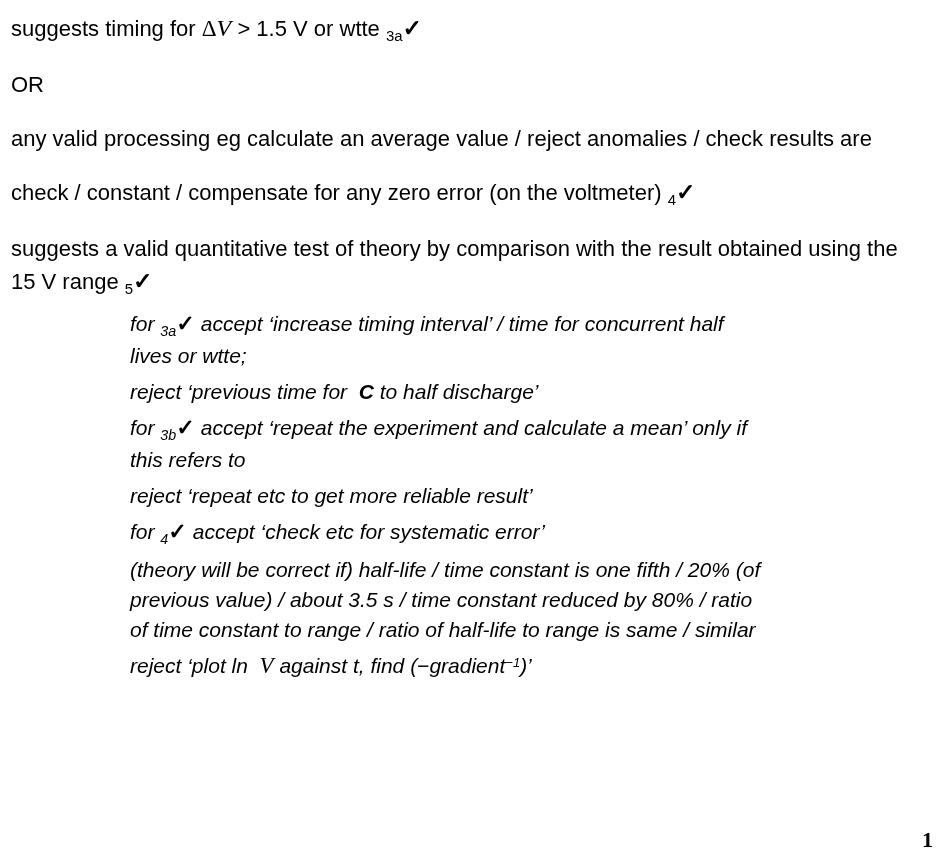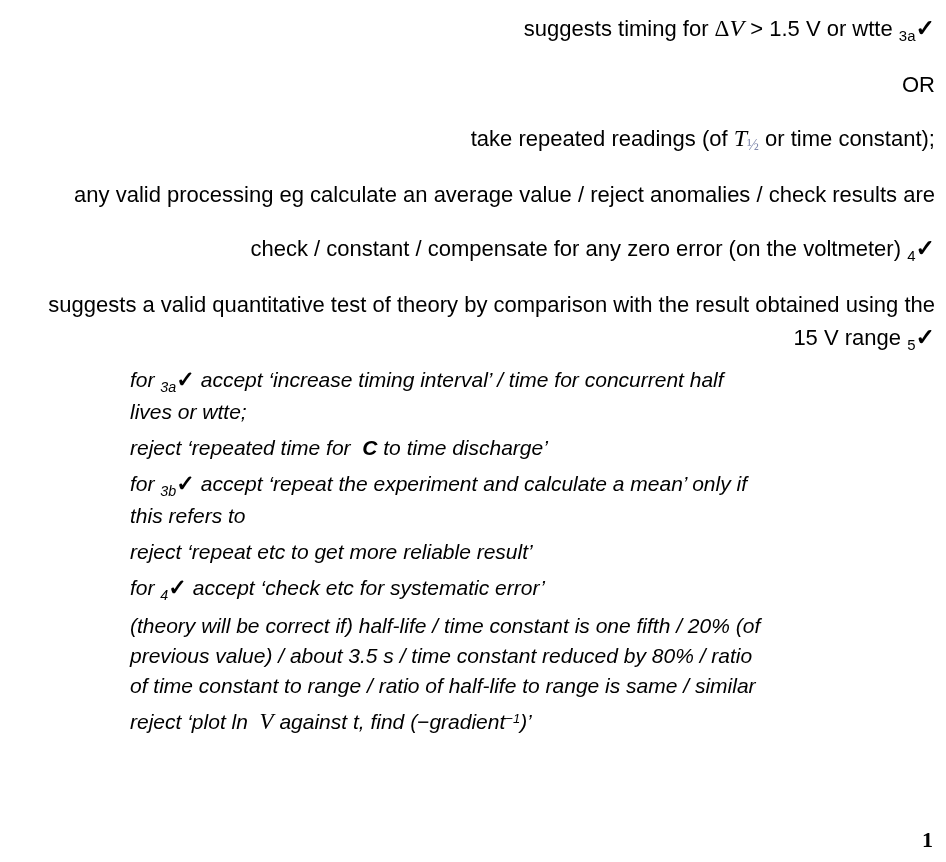--- a/index.html
+++ b/index.html
@@ -11,21 +11,21 @@
     color: #000000;
     font-family: "Liberation Sans", sans-serif;
     position: relative;
     overflow: hidden;
   }
   .doc {
     padding: 12px 11px 0 11px;
     width: 946px;
   }
   
-  .main { font-size: 22px; text-align: right; }
+  .main { font-size: 22px; }
   .main .para { margin: 0 0 21px 0; }
   .main .line { line-height: 33px; white-space: pre-wrap; }
   
   .guidance {
     font-size: 21px;
     margin-left: 119px;
     margin-top: -12px;
     width: 720px;
   }
   .guidance .para { margin: 0 0 6px 0; }
@@ -56,40 +56,37 @@
 
 <div class="doc">
   <div class="main">
       <div class="para">
         <div class="line"><span class="s-n">suggests timing for </span><span class="s-sm">Δ</span><span class="s-m">V</span><span class="s-n"> &gt; 1.5 V or wtte </span><span class="s-sub">3a</span><span class="s-chk">✓</span></div>
       </div>
       <div class="para">
         <div class="line"><span class="s-n">OR</span></div>
       </div>
       <div class="para">
-        <div class="line"><span class="s-n">take repeated readings (of </span><span class="s-m">T</span><span class="s-frac">½</span><span class="s-n"> or time constant);</span></div>
-      </div>
-      <div class="para">
         <div class="line"><span class="s-n">any valid processing eg calculate an average value / reject anomalies / check results are</span></div>
       </div>
       <div class="para">
         <div class="line"><span class="s-n">check / constant / compensate for any </span><span class="s-u">zero error</span><span class="s-n"> (on the voltmeter) </span><span class="s-sub">4</span><span class="s-chk">✓</span></div>
       </div>
       <div class="para">
         <div class="line"><span class="s-n">suggests a valid quantitative test of theory by comparison with the result obtained using the</span></div>
         <div class="line"><span class="s-n">15 V range </span><span class="s-sub">5</span><span class="s-chk">✓</span></div>
       </div>
     </div>
   <div class="guidance">
       <div class="para">
         <div class="line"><span class="s-i">for </span><span class="s-isub">3a</span><span class="s-chk">✓</span><span class="s-i"> accept ‘increase timing interval’ / time for concurrent half</span></div>
         <div class="line"><span class="s-i">lives or wtte;</span></div>
       </div>
       <div class="para">
-        <div class="line"><span class="s-i">reject ‘repeated time for  </span><span class="s-bi">C</span><span class="s-i"> to time discharge’</span></div>
+        <div class="line"><span class="s-i">reject ‘previous time for  </span><span class="s-bi">C</span><span class="s-i"> to half discharge’</span></div>
       </div>
       <div class="para">
         <div class="line"><span class="s-i">for </span><span class="s-isub">3b</span><span class="s-chk">✓</span><span class="s-i"> accept ‘repeat the experiment and calculate a mean’ only if</span></div>
         <div class="line"><span class="s-i">this refers to</span></div>
       </div>
       <div class="para">
         <div class="line"><span class="s-i">reject ‘repeat etc to get more reliable result’</span></div>
       </div>
       <div class="para">
         <div class="line"><span class="s-i">for </span><span class="s-isub">4</span><span class="s-chk">✓</span><span class="s-i"> accept ‘check etc for systematic error’</span></div>

